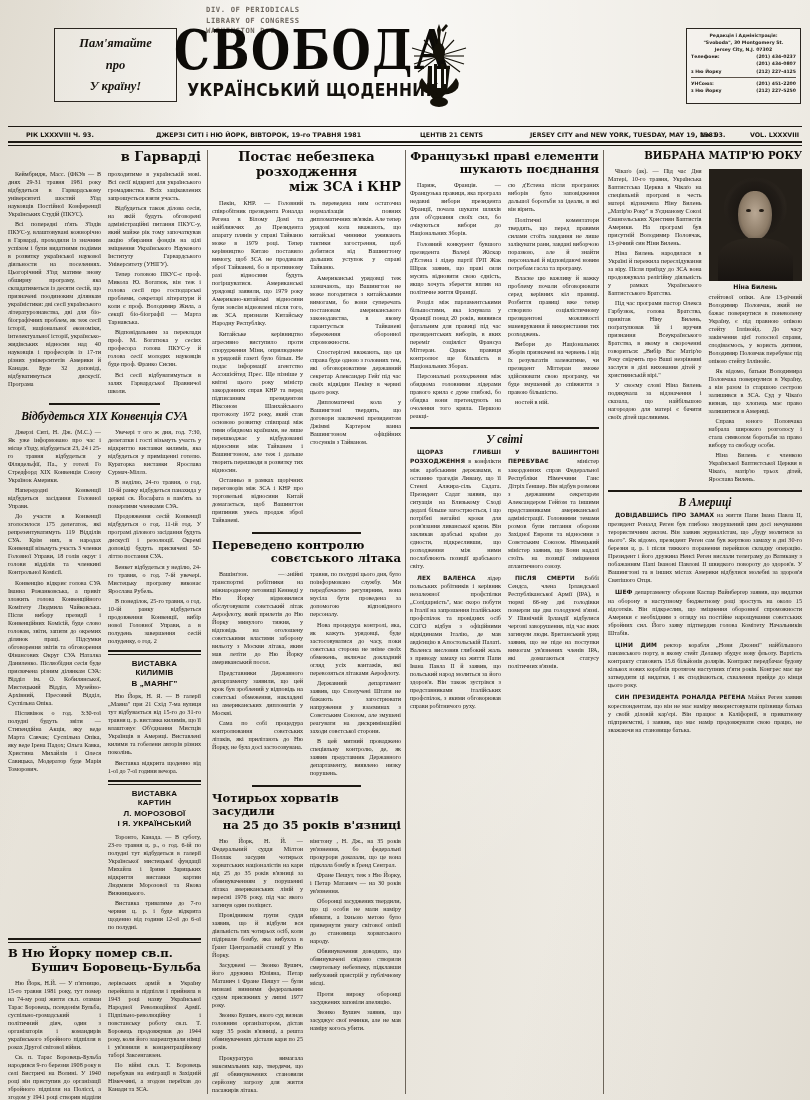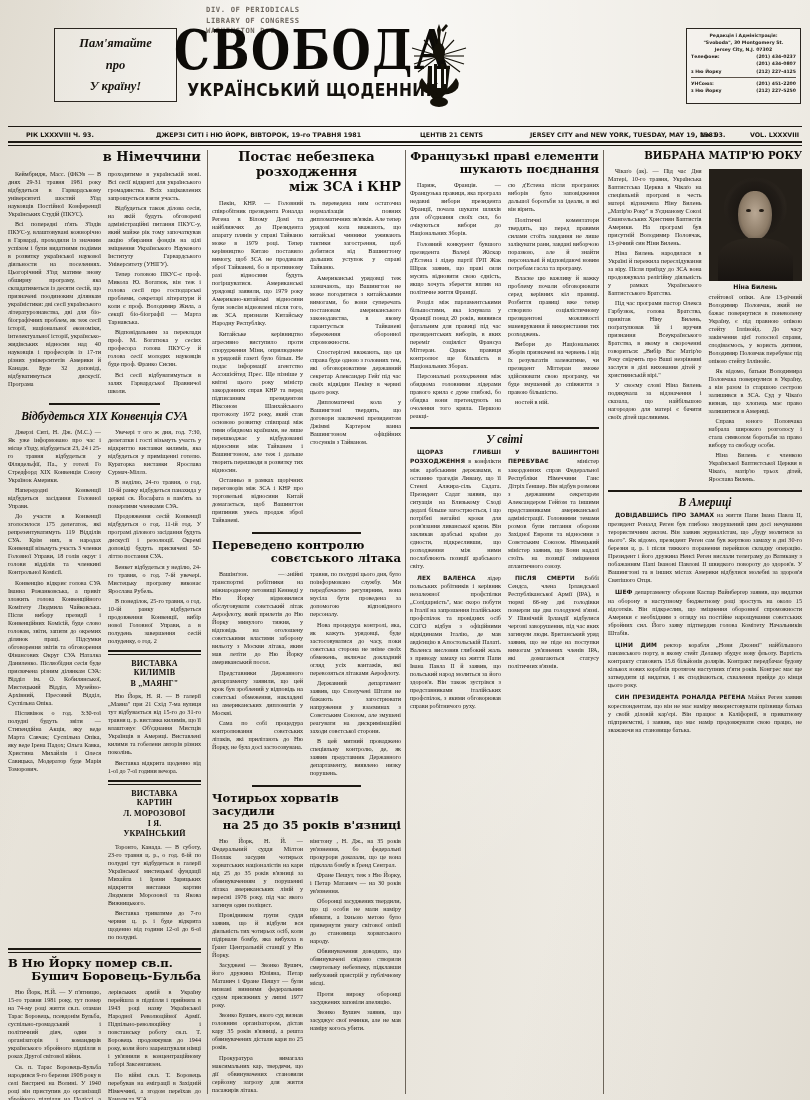--- a/index.html
+++ b/index.html
@@ -121,21 +121,21 @@
     font-size:6.15px;line-height:1.30;text-align:justify;
     color:#1b1711;text-indent:7px;
     hyphens:auto;
   }
   p.t.ni{text-indent:0;}
   .rule-thick{border-top:2.4px solid #1d1913;margin:5px 0 4px;}
   .rule-dbl{border-top:2.2px solid #1d1913;border-bottom:.9px solid #1d1913;height:2px;margin:5px 0 4px;}
   .rule-short{border-top:2.2px solid #1d1913;width:58%;margin:6px auto 5px;}
 
   .boxhdr{
-    text-align:center;font-family:Liberation Serif, serif;font-weight:bold;
+    text-align:center;font-family:Liberation Sans, sans-serif;font-weight:bold;
     font-size:8px;line-height:1.2;color:#120f0b;margin:2px 8px 4px;letter-spacing:.2px;
   }
   .sec-title{
     text-align:center;font-family:"Liberation Serif",serif;font-style:italic;
     font-weight:bold;font-size:11.5px;color:#120f0b;margin:3px 0 3px;
   }
   .lead{font-family:"DejaVu Sans", sans-serif;font-weight:bold;font-size:5.9px;letter-spacing:.1px;}
   .brief{margin:0 0 4px 0;font-family:"Liberation Serif",serif;font-size:6.15px;line-height:1.30;text-align:justify;text-indent:7px;color:#1b1711;}
 
   
@@ -268,21 +268,21 @@
 
   <div class="cols">
 
     <div class="vrule" style="left:199px"></div>
     <div class="vrule" style="left:397px"></div>
     <div class="vrule" style="left:595px"></div>
 
     <div class="col" style="left:0;width:193px;">
 
       <div>
-        <div class="hl a right">в Німеччини</div>
+        <div class="hl a right">в Гарварді</div>
         <div class="bodycols" style="margin-top:5px">
           <div>
             <p class="t">Кеймбридж, Масс. (ФКУв — В днях 29-31 травня 1981 року відбудеться в Гарвардському університеті шостий З'їзд науковців Постійної Конференції Українських Студій (ПКУС).</p>
             <p class="t">Всі попередні п'ять З'їздів ПКУС-у, влаштовувані кожнорічно в Гарварді, проходили із значним успіхом і були видатними подіями в розвитку української наукової діяльности на поселеннях. Цьогорічний З'їзд матиме знову обширну програму, яка складатиметься із десяти сесій, що призначені поодиноким ділянкам україністики: дві сесії українського літературознавства, дві для біо-біографічних проблем, як теж сесії історії, національної економіки, інтелектуальної історії, українсько-жидівських відносин над 40 науковців і професорів із 17-ти різних університетів Америки й Канади. Буде 32 доповіді, відбуватимуться дискусії. Програма</p>
           </div>
           <div>
             <p class="t ni">проходитиме в українській мові. Всі сесії відкриті для українського громадянства. Всіх зацікавлених запрошується взяти участь.</p>
             <p class="t">Відбудеться також ділова сесія, на якій будуть обговорені адміністраційні питання ПКУС-у, який майже рік тому започаткував акцію збирання фондів на цілі зміцнення Українського Наукового Інституту Гарвардського Університету (УНІГУ).</p>
             <p class="t">Тепер головою ПКУС-є проф. Микола Ю. Богатюк, він теж і голова сесії про господарські проблеми, секретарі літератури й коли є проф. Володимир Жила, а секції біо-біографії — Марта Тарнавська.</p>
             <p class="t">Відповідальним за переклади проф. М. Богатюка у сесіях професора голова ПКУС-у й голова сесії молодих науковців буде проф. Франко Сисин.</p>

